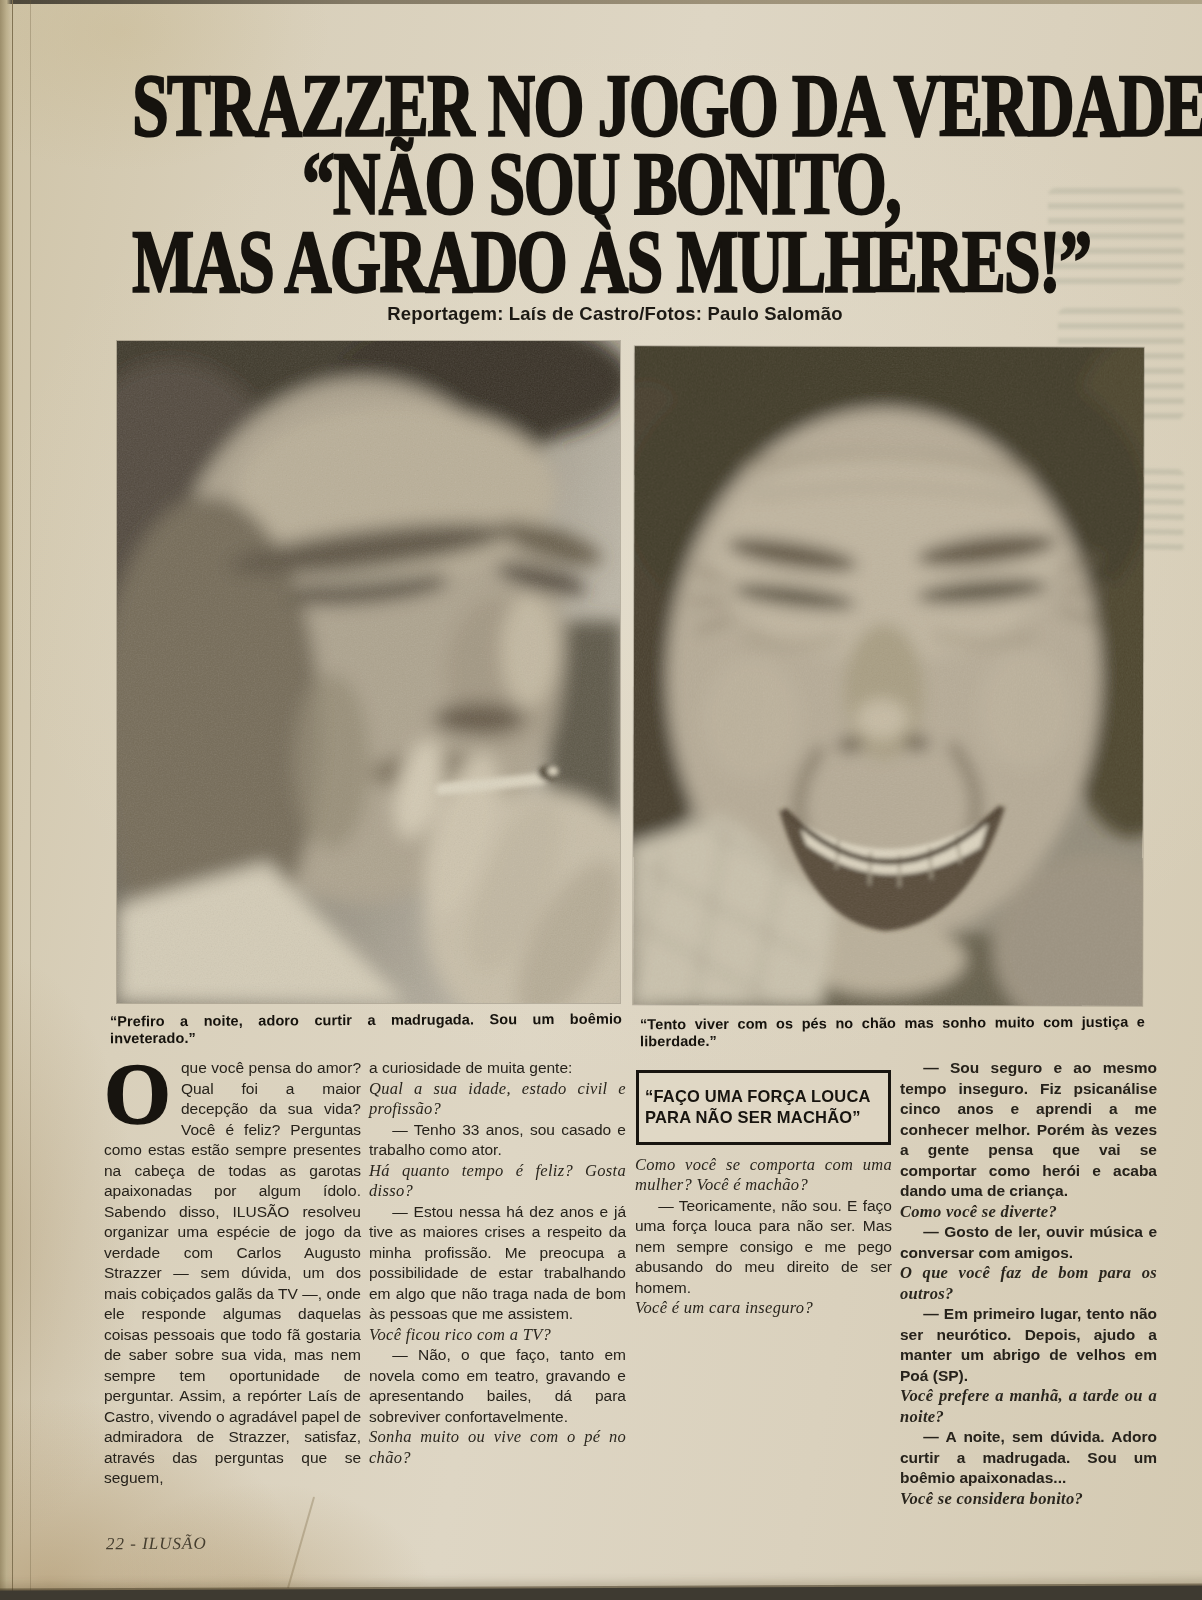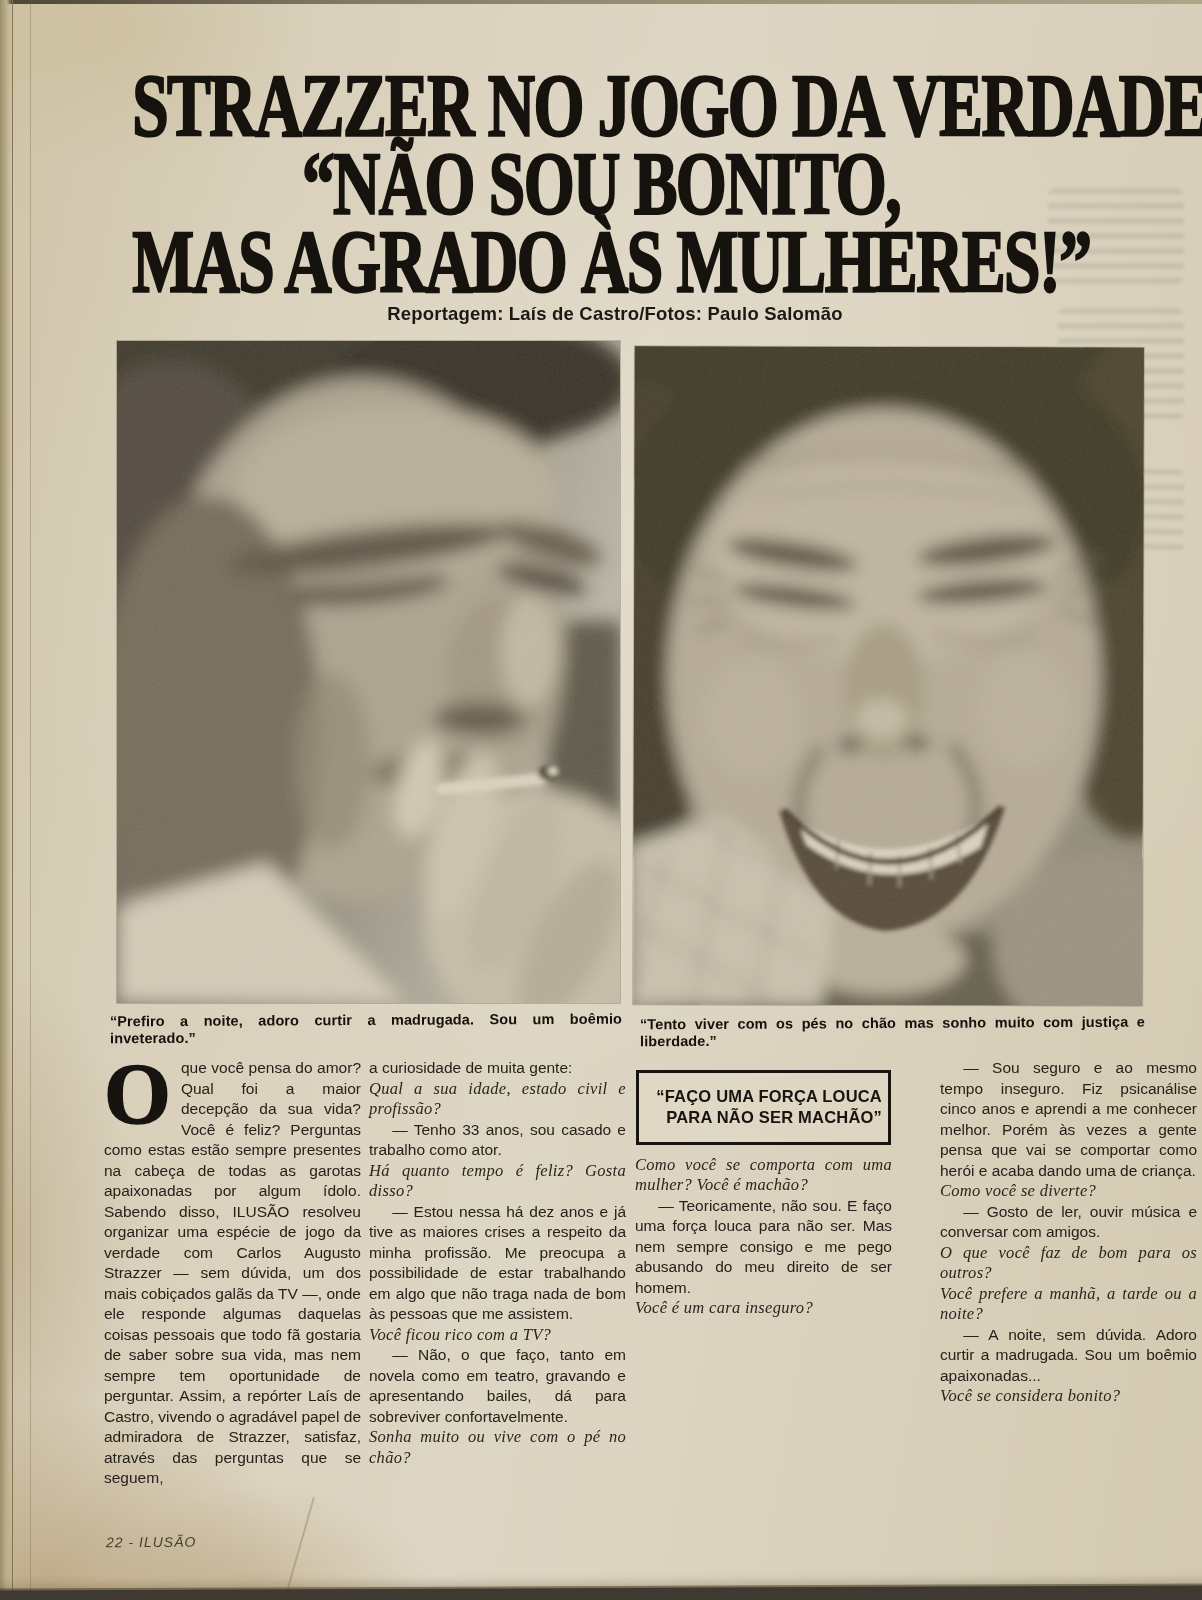--- a/index.html
+++ b/index.html
@@ -52,34 +52,34 @@
 
   
   .caption { position:absolute; font-weight:bold; font-size:14.5px; line-height:1.2;
     color:#15120d; letter-spacing:.1px; word-spacing:3px; text-align:justify; }
   .caption-left  { left:110px; top:1012px; width:512px; transform:rotate(-.3deg); }
   .caption-right { left:640px; top:1015px; width:505px; transform:rotate(-.3deg); }
 
   
   .col { position:absolute; top:1058px; width:257px; text-align:justify;
     font-size:15.5px; line-height:20.5px; color:#26221b; }
-  .col1 { left:104px; } .col2 { left:369px; } .col3 { left:635px; } .col4 { left:940px; }
+  .col1 { left:104px; } .col2 { left:369px; } .col3 { left:635px; } .col4 { left:900px;font-weight:bold; }
   .col p { margin:0; }
   .answer { text-indent:1.5em; }
   .question { font-family:"Liberation Serif", serif; font-style:italic;
     font-size:16.5px; line-height:20.5px; letter-spacing:.3px; color:#2a261e; }
   .dropcap { float:left; font-family:"Liberation Serif", serif; font-weight:bold;
     font-size:86px; line-height:60px; padding:6px 10px 0 0; color:#17140f;
     -webkit-text-stroke:1.5px #17140f; }
   .pullquote { margin:12px 1px 10px 1px; border:3px solid #181510; padding:13px 6px;
-    text-align:right; font-weight:bold; font-size:16.5px; line-height:1.3;
+    text-align:left; font-weight:bold; font-size:16.5px; line-height:1.3;
     color:#17140f; letter-spacing:.2px; background:rgba(235,229,213,.25); }
 
-  .footer { position:absolute; left:106px; top:1534px; font-family:Liberation Sans, sans-serif;
-    font-style:italic; font-size:14px; color:#453e2f; letter-spacing:1px; transform:rotate(-.4deg); }
+  .footer { position:absolute; left:106px; top:1534px; font-family:Liberation Serif, serif;
+    font-style:italic; font-size:17px; color:#453e2f; letter-spacing:1px; transform:rotate(-.4deg); }
 </style>
 </head>
 <body>
 
 <div class="page">
 
   <div class="edge-top"></div>
   <div class="edge-left"></div>
   <div class="fold-line"></div>
   <div class="crease"></div>
@@ -230,20 +230,21 @@
     <p class="question">Como você se comporta com uma mulher? Você é machão?</p>
     <p class="answer">— Teoricamente, não sou. E faço uma força louca para não ser. Mas nem sempre consigo e me pego abusando do meu direito de ser homem.</p>
     <p class="question">Você é um cara inseguro?</p>
   </div>
 
   <div class="col col4">
     <p class="answer">— Sou seguro e ao mesmo tempo inseguro. Fiz psicanálise cinco anos e aprendi a me conhecer melhor. Porém às vezes a gente pensa que vai se comportar como herói e acaba dando uma de criança.</p>
     <p class="question">Como você se diverte?</p>
     <p class="answer">— Gosto de ler, ouvir música e conversar com amigos.</p>
     <p class="question">O que você faz de bom para os outros?</p>
+    <p class="answer">— Em primeiro lugar, tento não ser neurótico. Depois, ajudo a manter um abrigo de velhos em Poá (SP).</p>
     <p class="question">Você prefere a manhã, a tarde ou a noite?</p>
     <p class="answer">— A noite, sem dúvida. Adoro curtir a madrugada. Sou um boêmio apaixonadas...</p>
     <p class="question">Você se considera bonito?</p>
   </div>
 
   <div class="footer">22 - ILUSÃO</div>
 
   <div class="edge-bottom"></div>
 </div>
 

